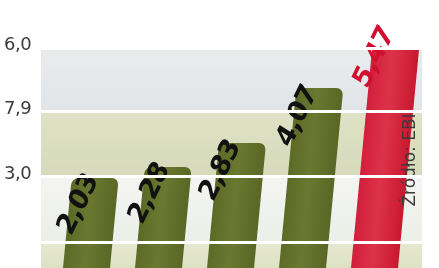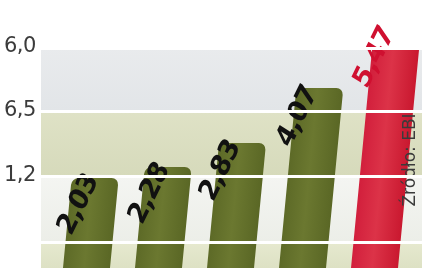--- a/index.html
+++ b/index.html
@@ -18,21 +18,21 @@
   }
   .band{position:absolute;left:0;width:100%;}
   .band-a{background:linear-gradient(to bottom,#e9ebed 0%,#e2e5e8 100%);}
   .band-b{background:linear-gradient(to bottom,#dfe2c6 0%,#d6dabb 100%);}
   .band-c{background:linear-gradient(to bottom,#f4f5f2 0%,#eceee8 100%);}
   .band-d{background:linear-gradient(to bottom,#e6e9cf 0%,#dde1c4 100%);}
 
   
   .ytick{
     position:absolute;right:447px;
-    font-size:21px;color:#3b3b3b;letter-spacing:-0.5px;
+    font-size:18px;color:#3b3b3b;letter-spacing:-0.5px;
     font-family:"DejaVu Sans","Liberation Sans",sans-serif;
     white-space:nowrap;
   }
   #yaxis{position:absolute;left:0;top:0;width:439px;height:268px;}
   #yaxis .ytick{left:4px;right:auto;}
 
   
   .bar{
     position:absolute;
     transform-origin:bottom center;
@@ -91,22 +91,22 @@
     </div>
 
     <div class="sep" style="top:0px;"></div>
     <div class="sep" style="top:63px;"></div>
     <div class="sep" style="top:128px;"></div>
     <div class="sep" style="top:194px;"></div>
   </div>
 
   <div id="yaxis">
     <div class="ytick" style="top:33px;">6,0</div>
-    <div class="ytick" style="top:97px;">6,5</div>
-    <div class="ytick" style="top:162px;">1,2</div>
+    <div class="ytick" style="top:97px;">7,9</div>
+    <div class="ytick" style="top:162px;">3,0</div>
   </div>
 
   <div class="vlabel" style="left:76px;top:209px;">2,03</div>
   <div class="vlabel" style="left:147px;top:198px;">2,28</div>
   <div class="vlabel" style="left:218px;top:175px;">2,83</div>
   <div class="vlabel" style="left:295px;top:121px;">4,07</div>
   <div class="vlabel red" style="left:372px;top:62px;">5,47</div>
 
   <div id="source">Źródło: EBI</div>
 

